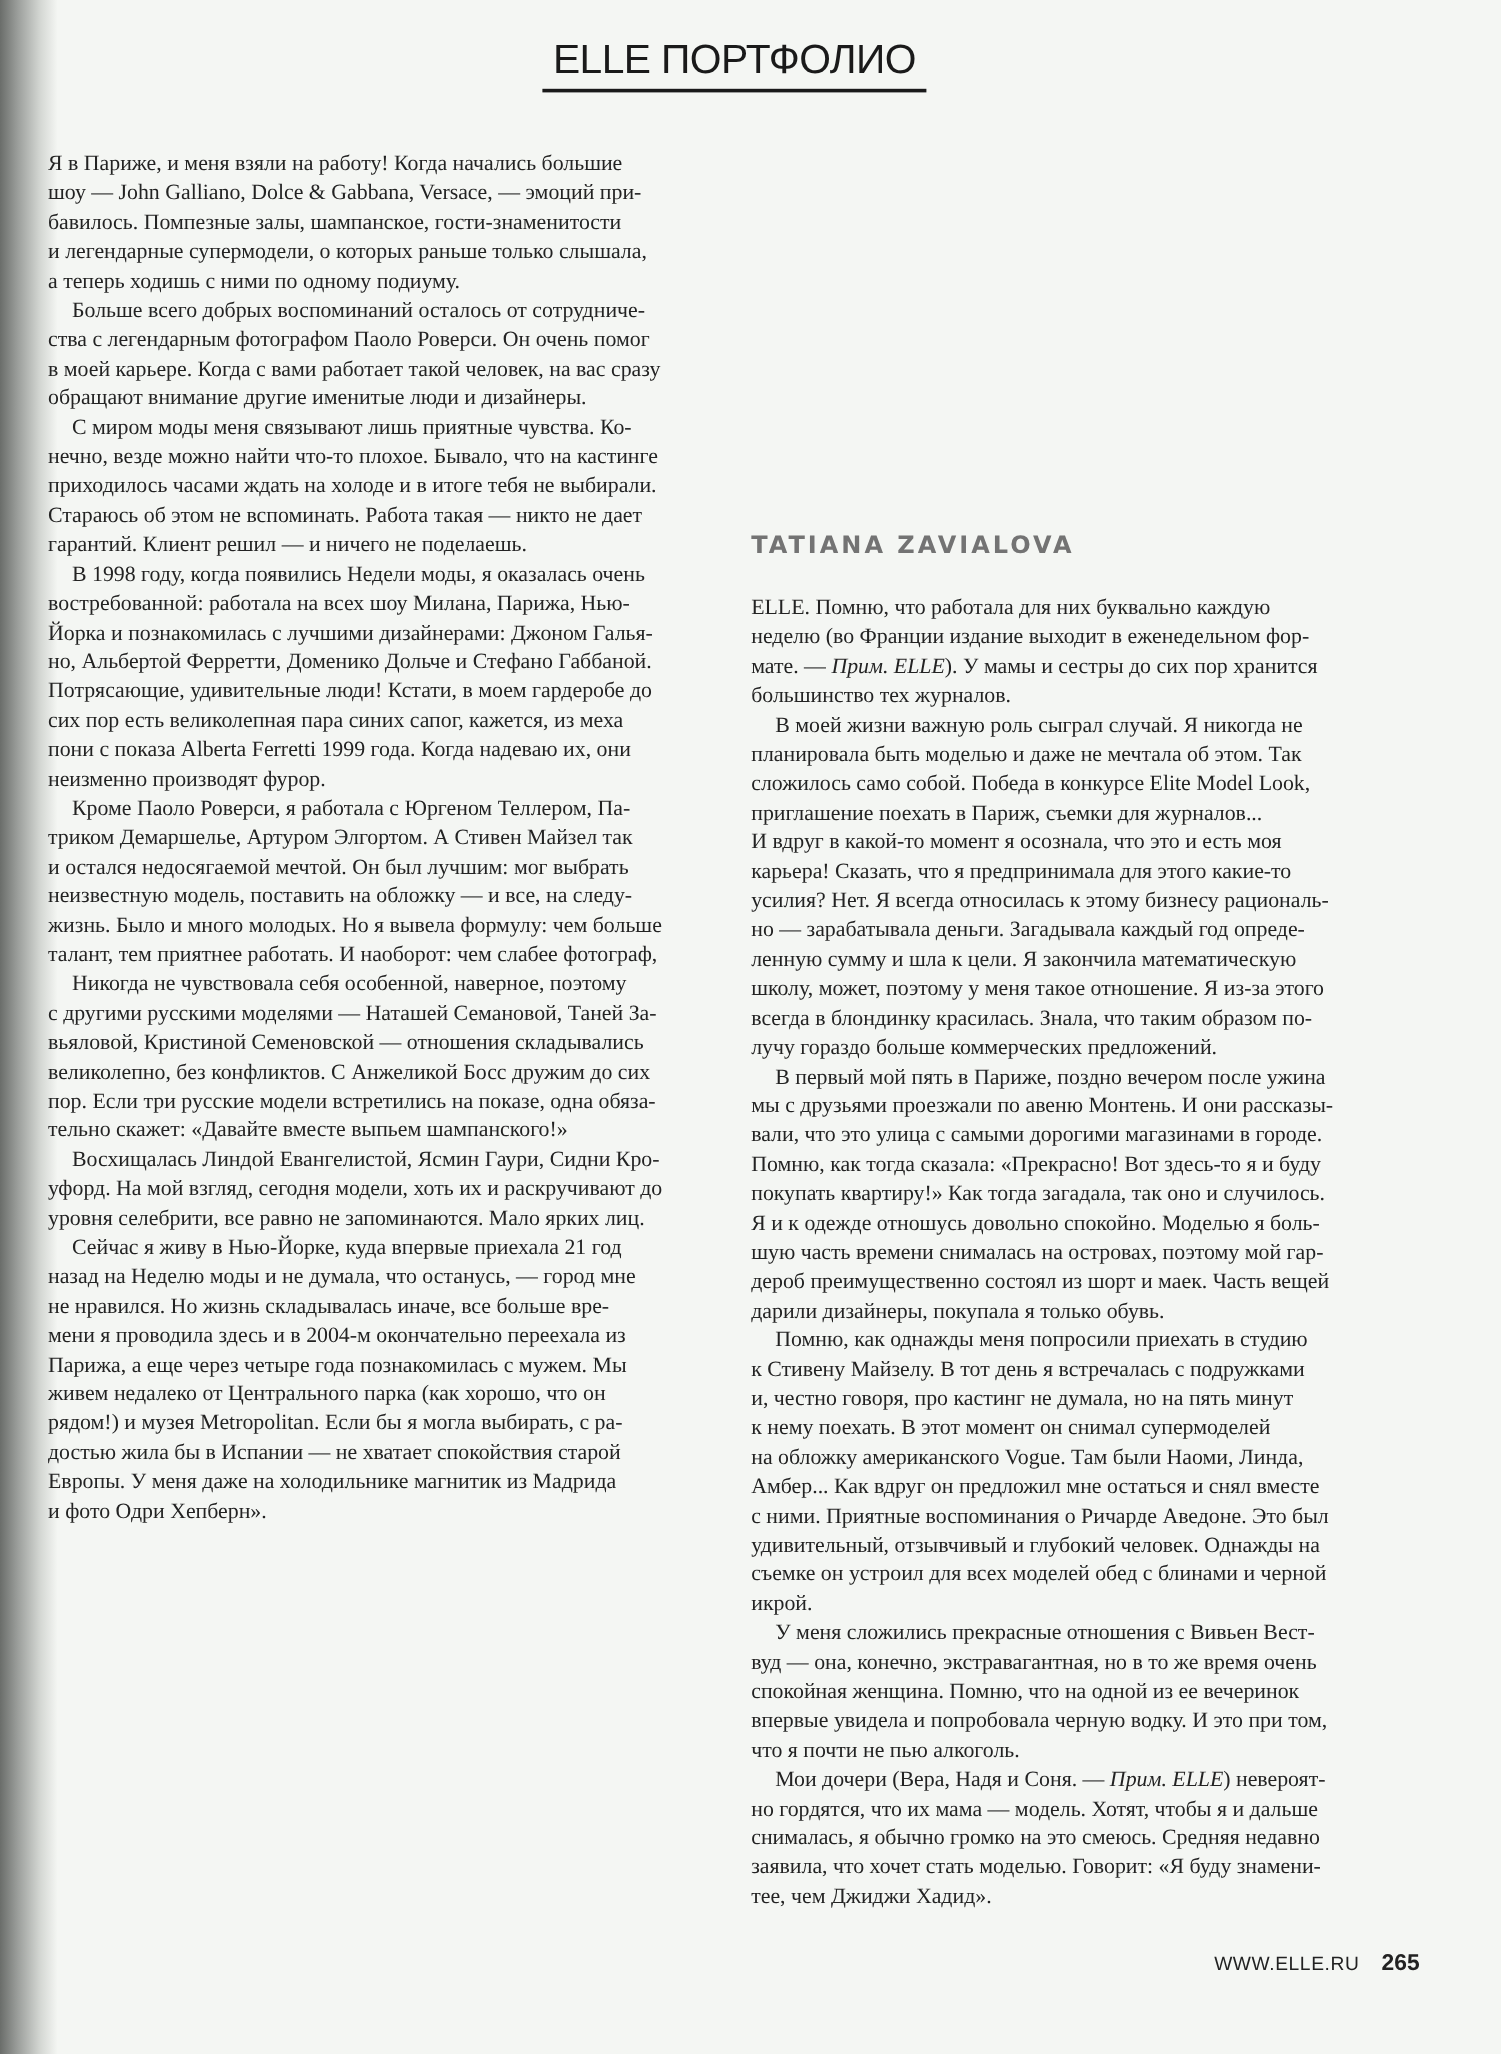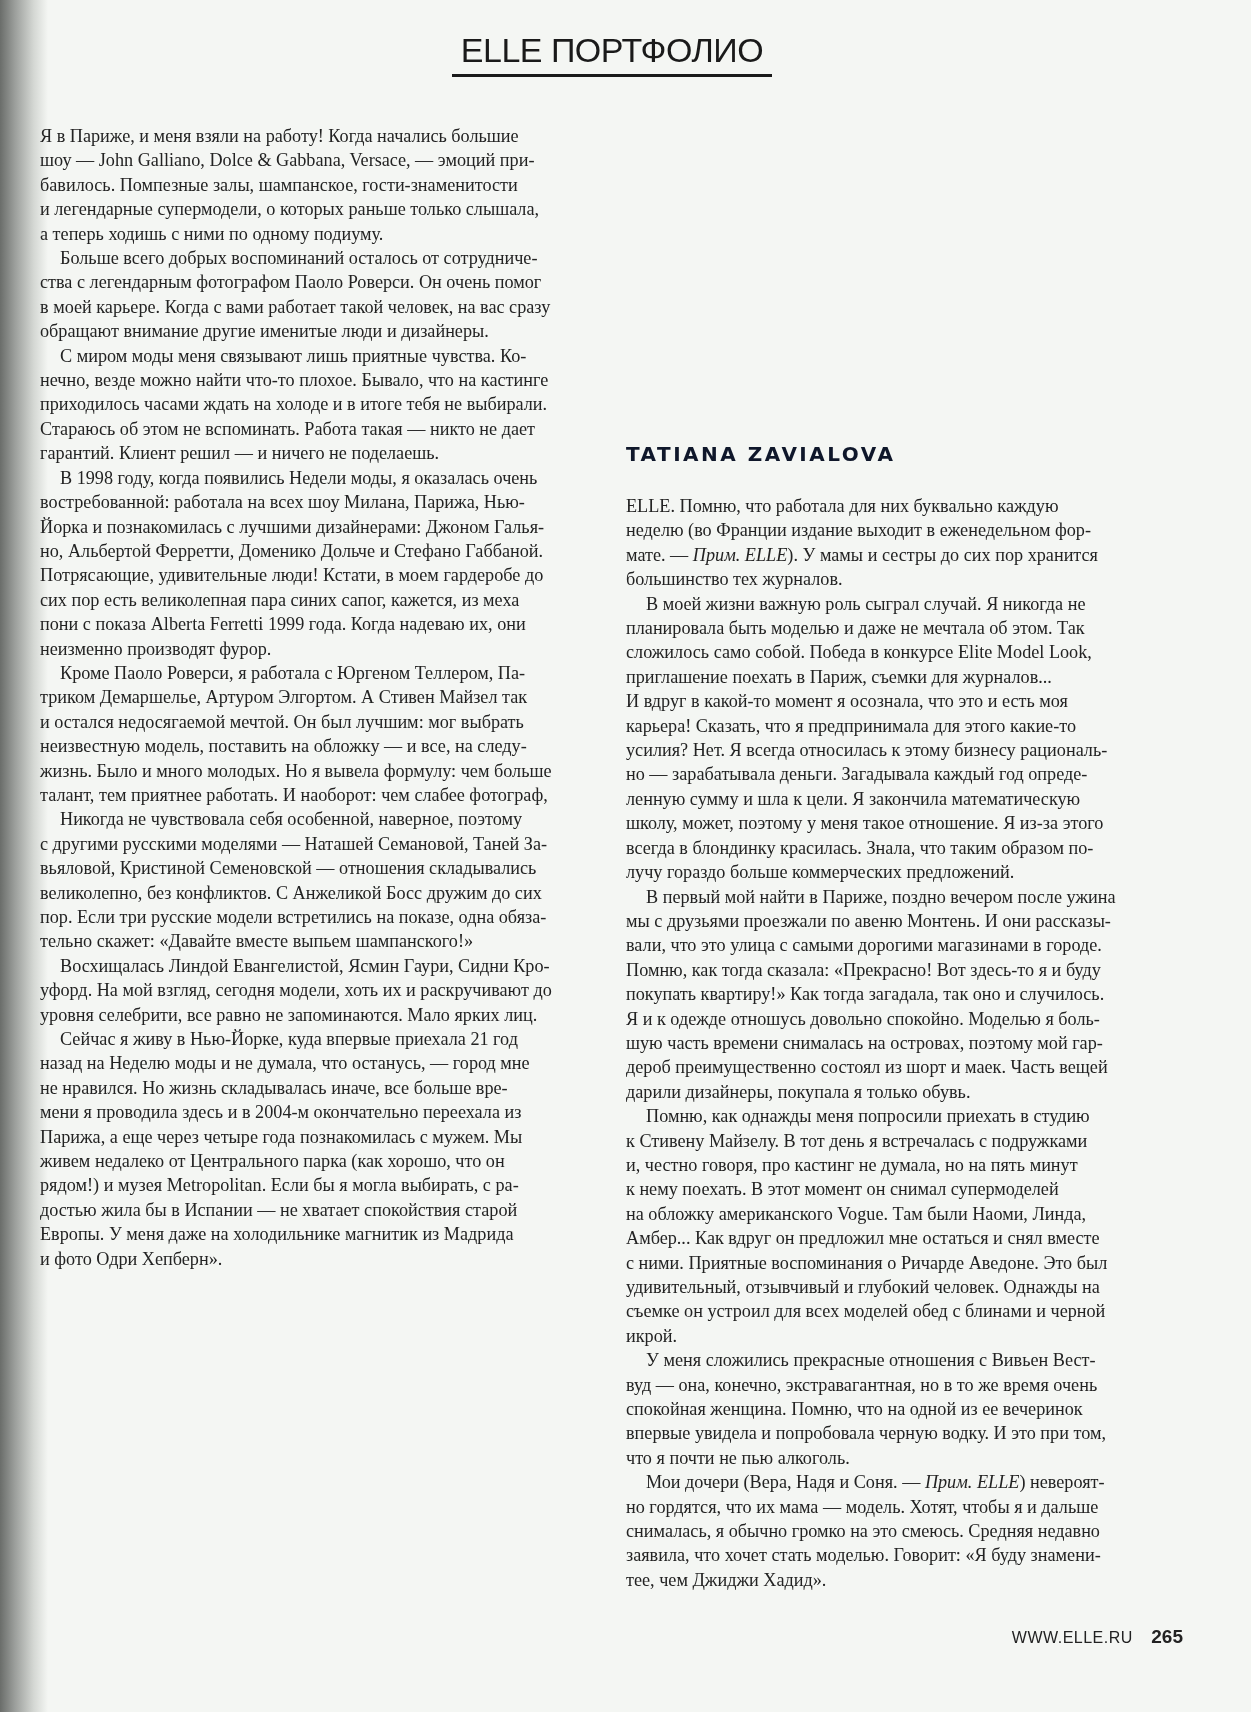--- a/index.html
+++ b/index.html
@@ -124,21 +124,21 @@
     <span class="line" style="margin-left: -20px;">мени я проводила здесь и в 2004-м окончательно переехала из</span>
     <span class="line" style="margin-left: -20px;">Парижа, а еще через четыре года познакомилась с мужем. Мы</span>
     <span class="line" style="margin-left: -20px;">живем недалеко от Центрального парка (как хорошо, что он</span>
     <span class="line" style="margin-left: -20px;">рядом!) и музея Metropolitan. Если бы я могла выбирать, с ра-</span>
     <span class="line" style="margin-left: -20px;">достью жила бы в Испании — не хватает спокойствия старой</span>
     <span class="line" style="margin-left: -20px;">Европы. У меня даже на холодильнике магнитик из Мадрида</span>
     <span class="line" style="margin-left: -20px;">и фото Одри Хепберн».</span>
   </p>
 </div>
 
-<div class="name-heading" style="color: #0f172a;">TATIANA ZAVIALOVA</div>
+<div class="name-heading" style="color: #737373;">TATIANA ZAVIALOVA</div>
 
 <div class="col col-right">
   <p class="first">
     <span class="line" style="margin-left: 0px;">ELLE. Помню, что работала для них буквально каждую</span>
     <span class="line" style="margin-left: 0px;">неделю (во Франции издание выходит в еженедельном фор-</span>
     <span class="line" style="margin-left: 0px;"><span>мате. — </span><em>Прим. ELLE</em><span>). У мамы и сестры до сих пор хранится</span></span>
     <span class="line" style="margin-left: 0px;">большинство тех журналов.</span>
   </p>
   <p>
     <span class="line" style="margin-left: 0px;">В моей жизни важную роль сыграл случай. Я никогда не</span>
@@ -148,21 +148,21 @@
     <span class="line" style="margin-left:-20px">И вдруг в какой-то момент я осознала, что это и есть моя</span>
     <span class="line" style="margin-left:-20px">карьера! Сказать, что я предпринимала для этого какие-то</span>
     <span class="line" style="margin-left:-20px">усилия? Нет. Я всегда относилась к этому бизнесу рациональ-</span>
     <span class="line" style="margin-left:-20px">но — зарабатывала деньги. Загадывала каждый год опреде-</span>
     <span class="line" style="margin-left:-20px">ленную сумму и шла к цели. Я закончила математическую</span>
     <span class="line" style="margin-left:-20px">школу, может, поэтому у меня такое отношение. Я из-за этого</span>
     <span class="line" style="margin-left:-20px">всегда в блондинку красилась. Знала, что таким образом по-</span>
     <span class="line" style="margin-left:-20px">лучу гораздо больше коммерческих предложений.</span>
   </p>
   <p>
-    <span class="line" style="margin-left: 0px;">В первый мой найти в Париже, поздно вечером после ужина</span>
+    <span class="line" style="margin-left: 0px;">В первый мой пять в Париже, поздно вечером после ужина</span>
     <span class="line" style="margin-left: -20px;">мы с друзьями проезжали по авеню Монтень. И они рассказы-</span>
     <span class="line" style="margin-left: -20px;">вали, что это улица с самыми дорогими магазинами в городе.</span>
     <span class="line" style="margin-left: -20px;">Помню, как тогда сказала: «Прекрасно! Вот здесь-то я и буду</span>
     <span class="line" style="margin-left: -20px;">покупать квартиру!» Как тогда загадала, так оно и случилось.</span>
     <span class="line" style="margin-left: -20px;">Я и к одежде отношусь довольно спокойно. Моделью я боль-</span>
     <span class="line" style="margin-left: -20px;">шую часть времени снималась на островах, поэтому мой гар-</span>
     <span class="line" style="margin-left: -20px;">дероб преимущественно состоял из шорт и маек. Часть вещей</span>
     <span class="line" style="margin-left: -20px;">дарили дизайнеры, покупала я только обувь.</span>
   </p>
   <p>

